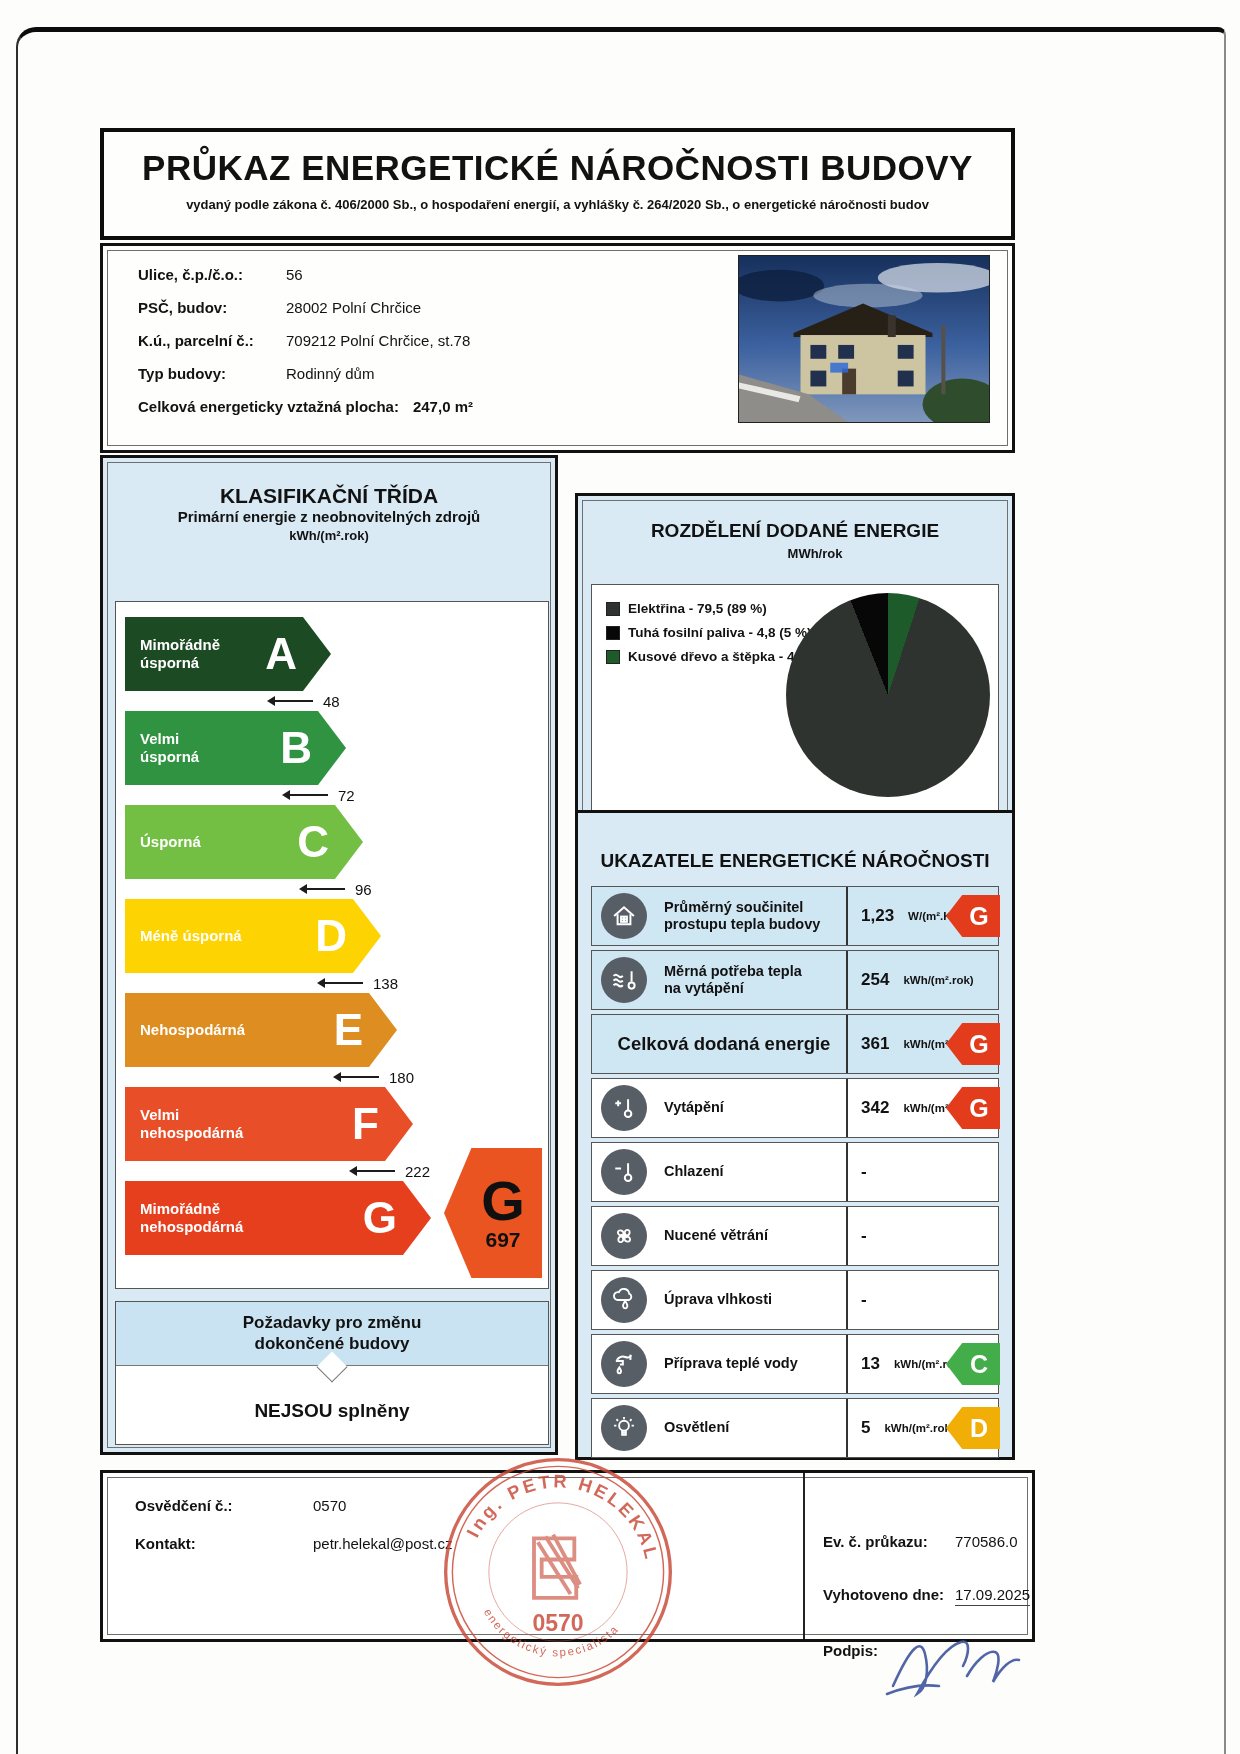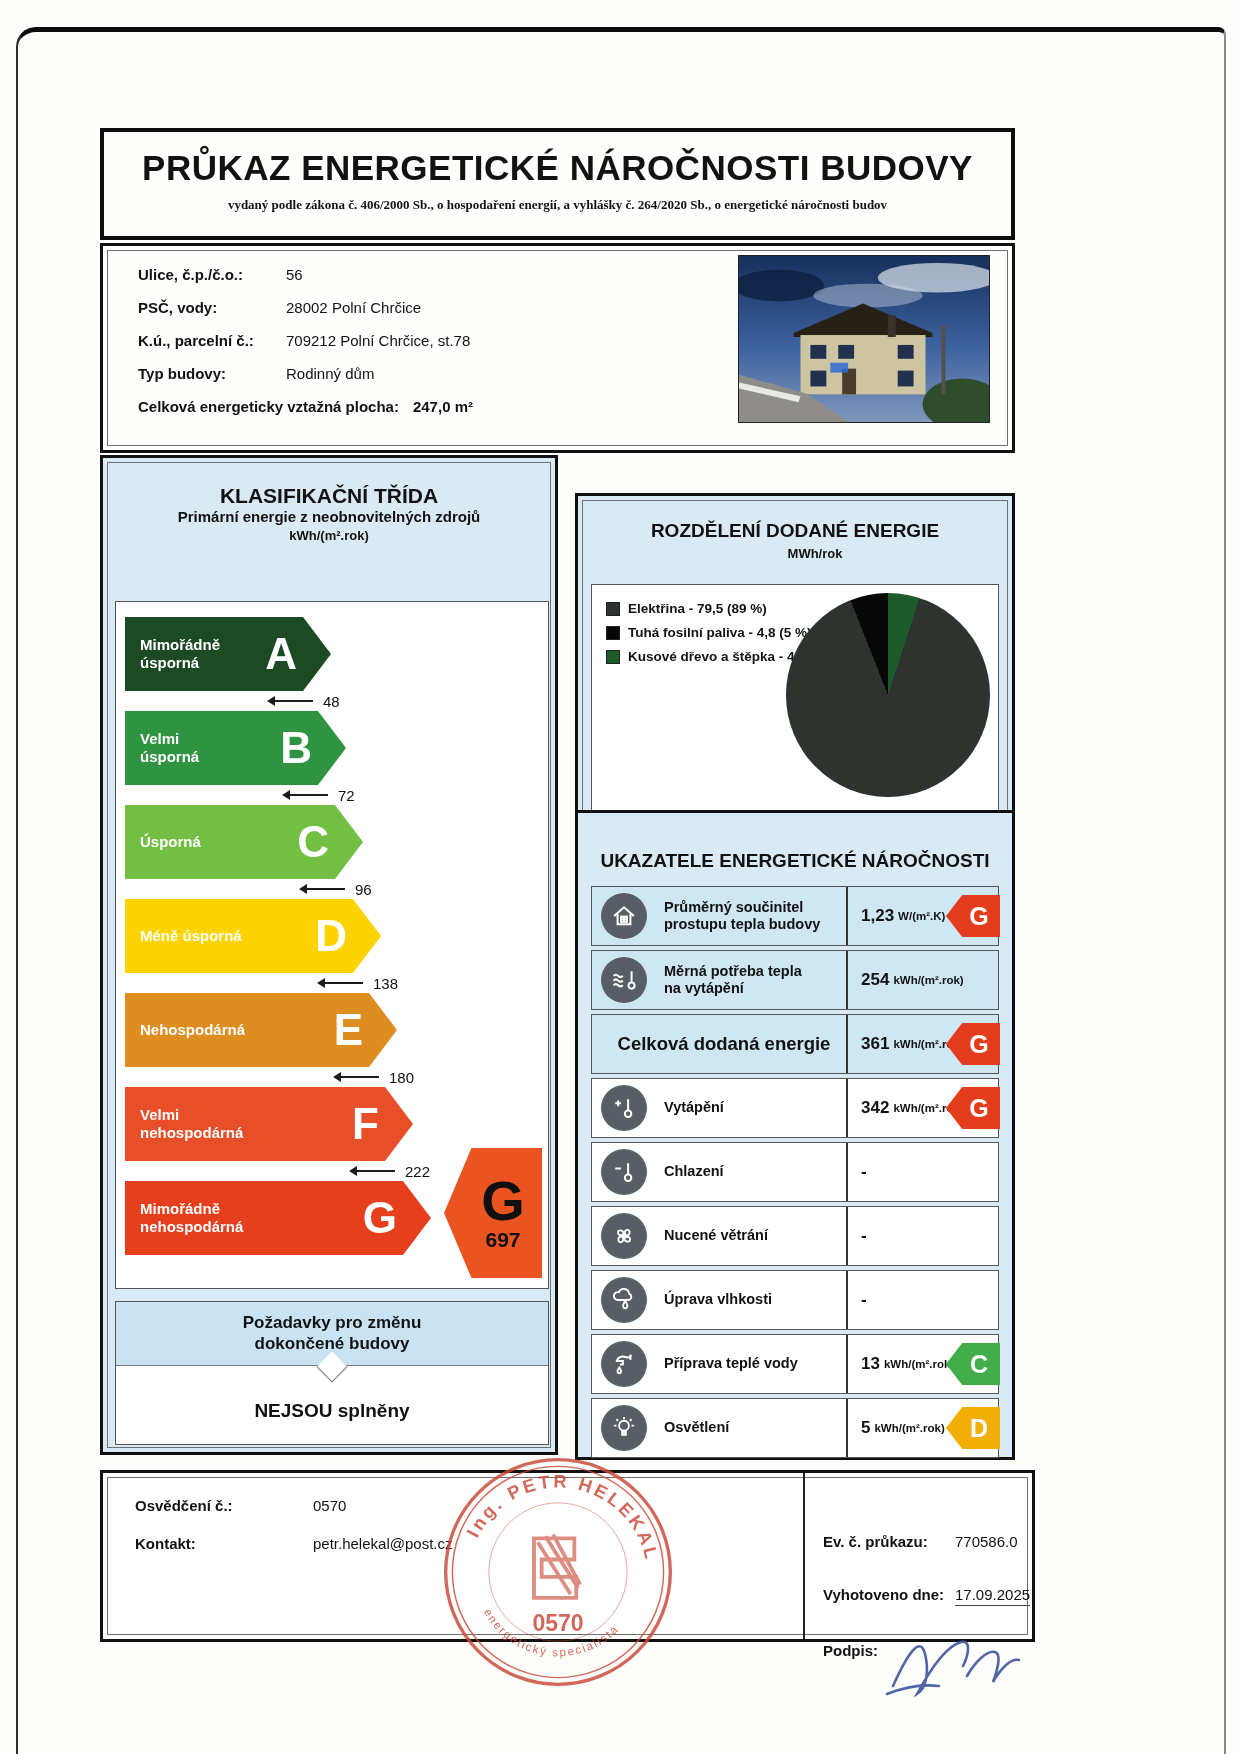--- a/index.html
+++ b/index.html
@@ -9,21 +9,21 @@
   
   .page-frame{position:absolute;left:16px;top:27px;width:1210px;height:1727px;
     border-top:5px solid #0c0c0c;border-left:2.5px solid #2e2e2e;border-right:2px solid #8a8a8a;
     border-radius:20px 8px 0 0;pointer-events:none;}
 
   .inner-line{position:absolute;inset:4px;border:1px solid #6f6f6f;pointer-events:none;}
 
   
   .header-box{position:absolute;left:100px;top:128px;width:915px;height:112px;border:4px solid #0d0d0d;background:#fefefd;text-align:center;}
   .header-title{font-size:35px;font-weight:700;letter-spacing:.5px;margin-top:16px;}
-  .header-sub{font-size:13px;font-weight:700;margin-top:9px;font-family:Liberation Serif, serif;}
+  .header-sub{font-size:13px;font-weight:700;margin-top:9px;}
 
   
   .building-box{position:absolute;left:100px;top:243px;width:915px;height:210px;border:3px solid #111;background:#fefefd;}
   .b-rows{position:absolute;left:35px;top:20px;width:600px;}
   .b-row{display:flex;margin-bottom:15px;font-size:15px;line-height:1.2;}
   .b-label{font-weight:700;width:148px;flex:none;}
   .b-value{font-weight:400;}
   .b-area{display:flex;gap:14px;font-size:15px;font-weight:700;margin-top:2px;}
   .photo{position:absolute;right:22px;top:9px;width:252px;height:168px;border:1px solid #222;background:#23406e;}
 
@@ -66,21 +66,21 @@
   .pie{position:absolute;right:8px;top:8px;width:204px;height:204px;border-radius:50%;}
 
   .ind-panel{position:absolute;left:575px;top:810px;width:440px;height:650px;border:3px solid #111;background:#d9eaf5;padding:15px 13px;}
   .ind-title{font-size:19px;font-weight:700;text-align:center;padding:22px 0 14px;}
   .ind-row{position:relative;height:60px;margin-bottom:4px;border:1.5px solid #555;background:#fff;display:grid;grid-template-columns:62px 1fr 152px;align-items:center;}
   .ind-row.blue{background:#cfe6f3;}
   .ind-icon{width:46px;height:46px;border-radius:50%;background:#575e66;margin-left:9px;display:flex;align-items:center;justify-content:center;}
   .ind-icon svg{width:28px;height:28px;}
   .ind-label{font-size:14.5px;font-weight:700;line-height:1.2;white-space:pre-line;padding-left:10px;}
   .ind-label.big{font-size:18.5px;text-align:center;grid-column:1 / 3;}
-  .ind-valcell{height:100%;border-left:2px solid #333;display:flex;align-items:center;padding-left:13px;gap:4px;}
+  .ind-valcell{height:100%;border-left:2px solid #333;display:flex;align-items:center;padding-left:13px;gap:14px;}
   .ind-value{font-size:17px;font-weight:700;}
   .ind-unit{font-size:11.5px;font-weight:700;}
   .grade-badge{position:absolute;right:-2px;top:50%;transform:translateY(-50%);width:54px;height:42px;
     clip-path:polygon(0 50%,30% 0,100% 0,100% 100%,30% 100%);
     display:flex;align-items:center;justify-content:center;}
   .grade-badge b{color:#fff;font-size:25px;font-weight:800;margin-left:12px;}
 
   
   .footer-box{position:absolute;left:100px;top:1470px;width:935px;height:172px;border:3px solid #111;background:#fff;}
   .f-left{position:absolute;left:32px;top:24px;width:560px;}
@@ -106,21 +106,21 @@
 </div>
 
 <div class="building-box">
   <div class="inner-line"></div>
   <div class="b-rows">
     <div class="b-row">
       <span class="b-label">Ulice, č.p./č.o.:</span>
       <span class="b-value">56</span>
     </div>
     <div class="b-row">
-      <span class="b-label">PSČ, vody:</span>
+      <span class="b-label">PSČ, budov:</span>
       <span class="b-value">28002 Polní Chrčice</span>
     </div>
     <div class="b-row">
       <span class="b-label">K.ú., parcelní č.:</span>
       <span class="b-value">709212 Polní Chrčice, st.78</span>
     </div>
     <div class="b-row">
       <span class="b-label">Typ budovy:</span>
       <span class="b-value">Rodinný dům</span>
     </div>

